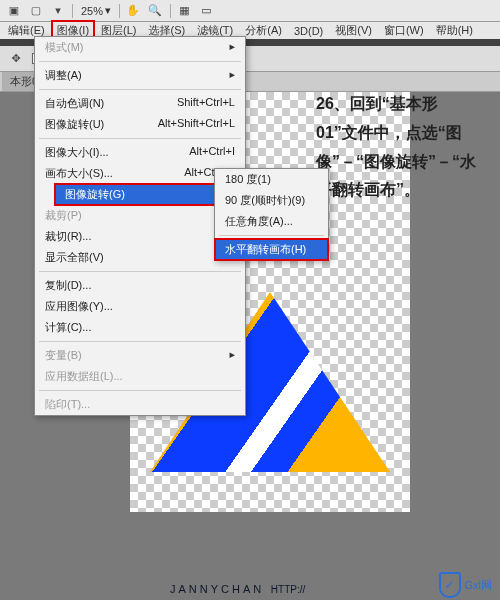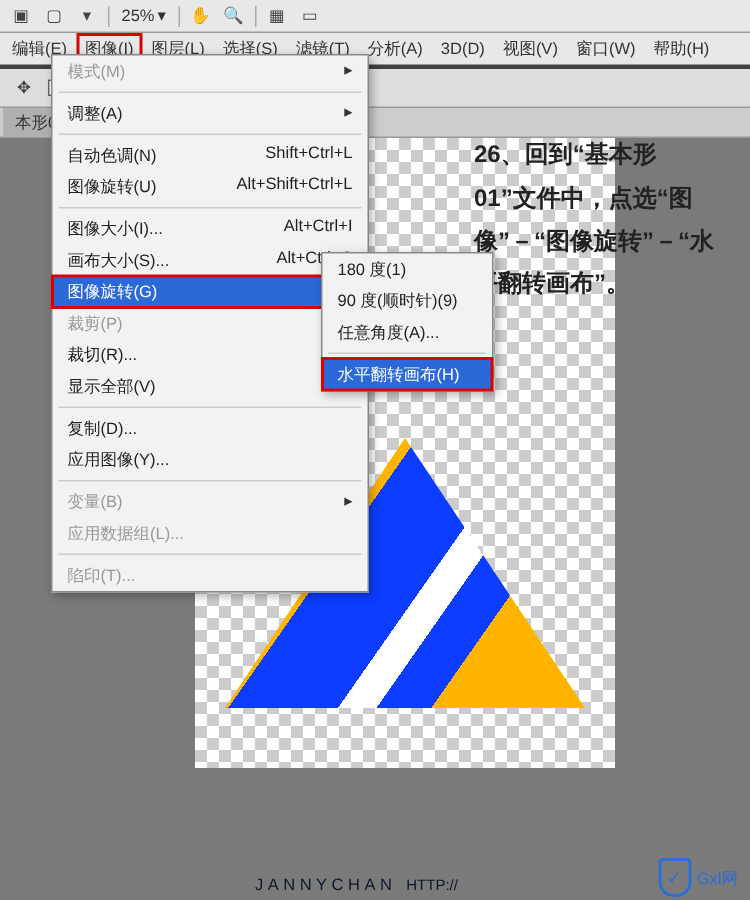--- a/index.html
+++ b/index.html
@@ -1,21 +1,21 @@
 <!DOCTYPE html>
 <html><head>
 <meta charset="utf-8">
 <style>
 * { margin: 0; padding: 0; box-sizing: border-box; font-family: "Microsoft YaHei", SimSun, sans-serif; font-size: 11px; }
 body { width: 500px; height: 600px; background: #c0c0c0; overflow: hidden; position: relative; }
 .toolbar-top { background: #e8e8e8; height: 22px; display: flex; align-items: center; padding: 0 4px; border-bottom: 1px solid #999; gap: 2px; }
 .tool-icon { width: 20px; height: 18px; display: flex; align-items: center; justify-content: center; color: #444; }
 .tool-divider { width: 1px; height: 14px; background: #aaa; margin: 0 2px; }
 .zoom-box { display: flex; align-items: center; gap: 2px; color: #333; padding: 0 4px; }
-.menubar { background: #e8e8e8; height: 24px; display: flex; align-items: center; padding: 0 2px; border-bottom: 3px solid #404040; }
+.menubar { background: #e8e8e8; height: 24px; display: flex; align-items: center; padding: 0 2px; border-bottom: 7px solid #404040; }
 .menu-item { padding: 3px 6px; color: #333; cursor: default; }
 .menu-item.highlighted { border: 2px solid #d00; padding: 1px 4px; }
 .secondary-bar { background: #ddd; height: 26px; display: flex; align-items: center; padding: 0 6px; border-bottom: 1px solid #999; gap: 6px; color: #333; }
 .checkbox-mock { width: 11px; height: 11px; border: 1px solid #666; background: #fff; display: inline-block; }
 .tab-strip { background: #ccc; height: 20px; display: flex; align-items: center; padding: 0 2px; border-bottom: 1px solid #999; }
 .doc-tab { background: #b0b0b0; padding: 2px 8px; color: #333; border-right: 1px solid #999; }
 .doc-tabinfo { color: #555; padding: 2px 8px; }
 .canvas-area { position: absolute; top: 92px; left: 0; right: 0; bottom: 0; background: #7a7a7a; }
 .checker { position: absolute; top: 0; left: 130px; width: 280px; height: 420px;
   background-image: linear-gradient(45deg,#ccc 25%,transparent 25%,transparent 75%,#ccc 75%),linear-gradient(45deg,#ccc 25%,#fff 25%,#fff 75%,#ccc 75%);
@@ -25,21 +25,21 @@
   background: linear-gradient(125deg,#ffb400 0 35%,#0b3cff 35% 55%,#fff 55% 62%,#0b3cff 62% 72%,#ffb400 72% 100%); }
 .side-text { position: absolute; top: 90px; right: 24px; width: 160px; color: #222; font-size: 16px; font-weight: bold; line-height: 1.8; }
 .dropdown { position: absolute; background: #f2f2f2; border: 1px solid #888; box-shadow: 2px 2px 6px rgba(0,0,0,.3); color: #222; }
 .dropdown.d1 { top: 36px; left: 34px; width: 212px; }
 .dd-row { display: flex; justify-content: space-between; padding: 3px 10px; white-space: nowrap; }
 .dd-row.disabled { color: #999; }
 .dd-row.sel { background: #2b69d8; color: #fff; }
 .dd-row .arrow { color: #333; }
 .dd-row.sel .arrow { color: #fff; }
 .dd-sep { height: 1px; background: #ccc; margin: 3px 4px; }
-.dd-row.boxed { outline: 2px solid #d00; outline-offset: -1px; }
+.dd-row.boxed { outline: 2px solid #d00; outline-offset: -1px; margin-left: 20px; }
 .dropdown.d2 { top: 168px; left: 214px; width: 115px; }
 .dd2-row { padding: 3px 10px; white-space: nowrap; }
 .dd2-row.sel { background: #2b69d8; color: #fff; outline: 2px solid #d00; outline-offset: -1px; }
 .watermark { position: absolute; bottom: 4px; left: 170px; font-family: Arial; letter-spacing: 3px; color: #0f172a; font-size: 13px; font-weight: normal; }
 .logo { position: absolute; bottom: 2px; right: 8px; display: flex; align-items: center; gap: 4px; color: #2a6ed6; font-size: 14px; }
 .shield { width: 22px; height: 26px; border: 2px solid #2a6ed6; border-radius: 3px 3px 10px 10px; display: flex; align-items: center; justify-content: center; color: #2a6ed6; font-size: 12px; }
 </style>
 </head>
 <body>
 
@@ -134,20 +134,24 @@
     </div>
   <div class="dd-sep"></div>
   <div class="dd-row">
       <span>复制(D)...</span>
       <span></span>
     </div>
   <div class="dd-row">
       <span>应用图像(Y)...</span>
       <span></span>
     </div>
+  <div class="dd-row">
+      <span>计算(C)...</span>
+      <span></span>
+    </div>
   <div class="dd-sep"></div>
   <div class="dd-row disabled">
       <span>变量(B)</span>
       <span class="arrow">▸</span>
     </div>
   <div class="dd-row disabled">
       <span>应用数据组(L)...</span>
       <span></span>
     </div>
   <div class="dd-sep"></div>

